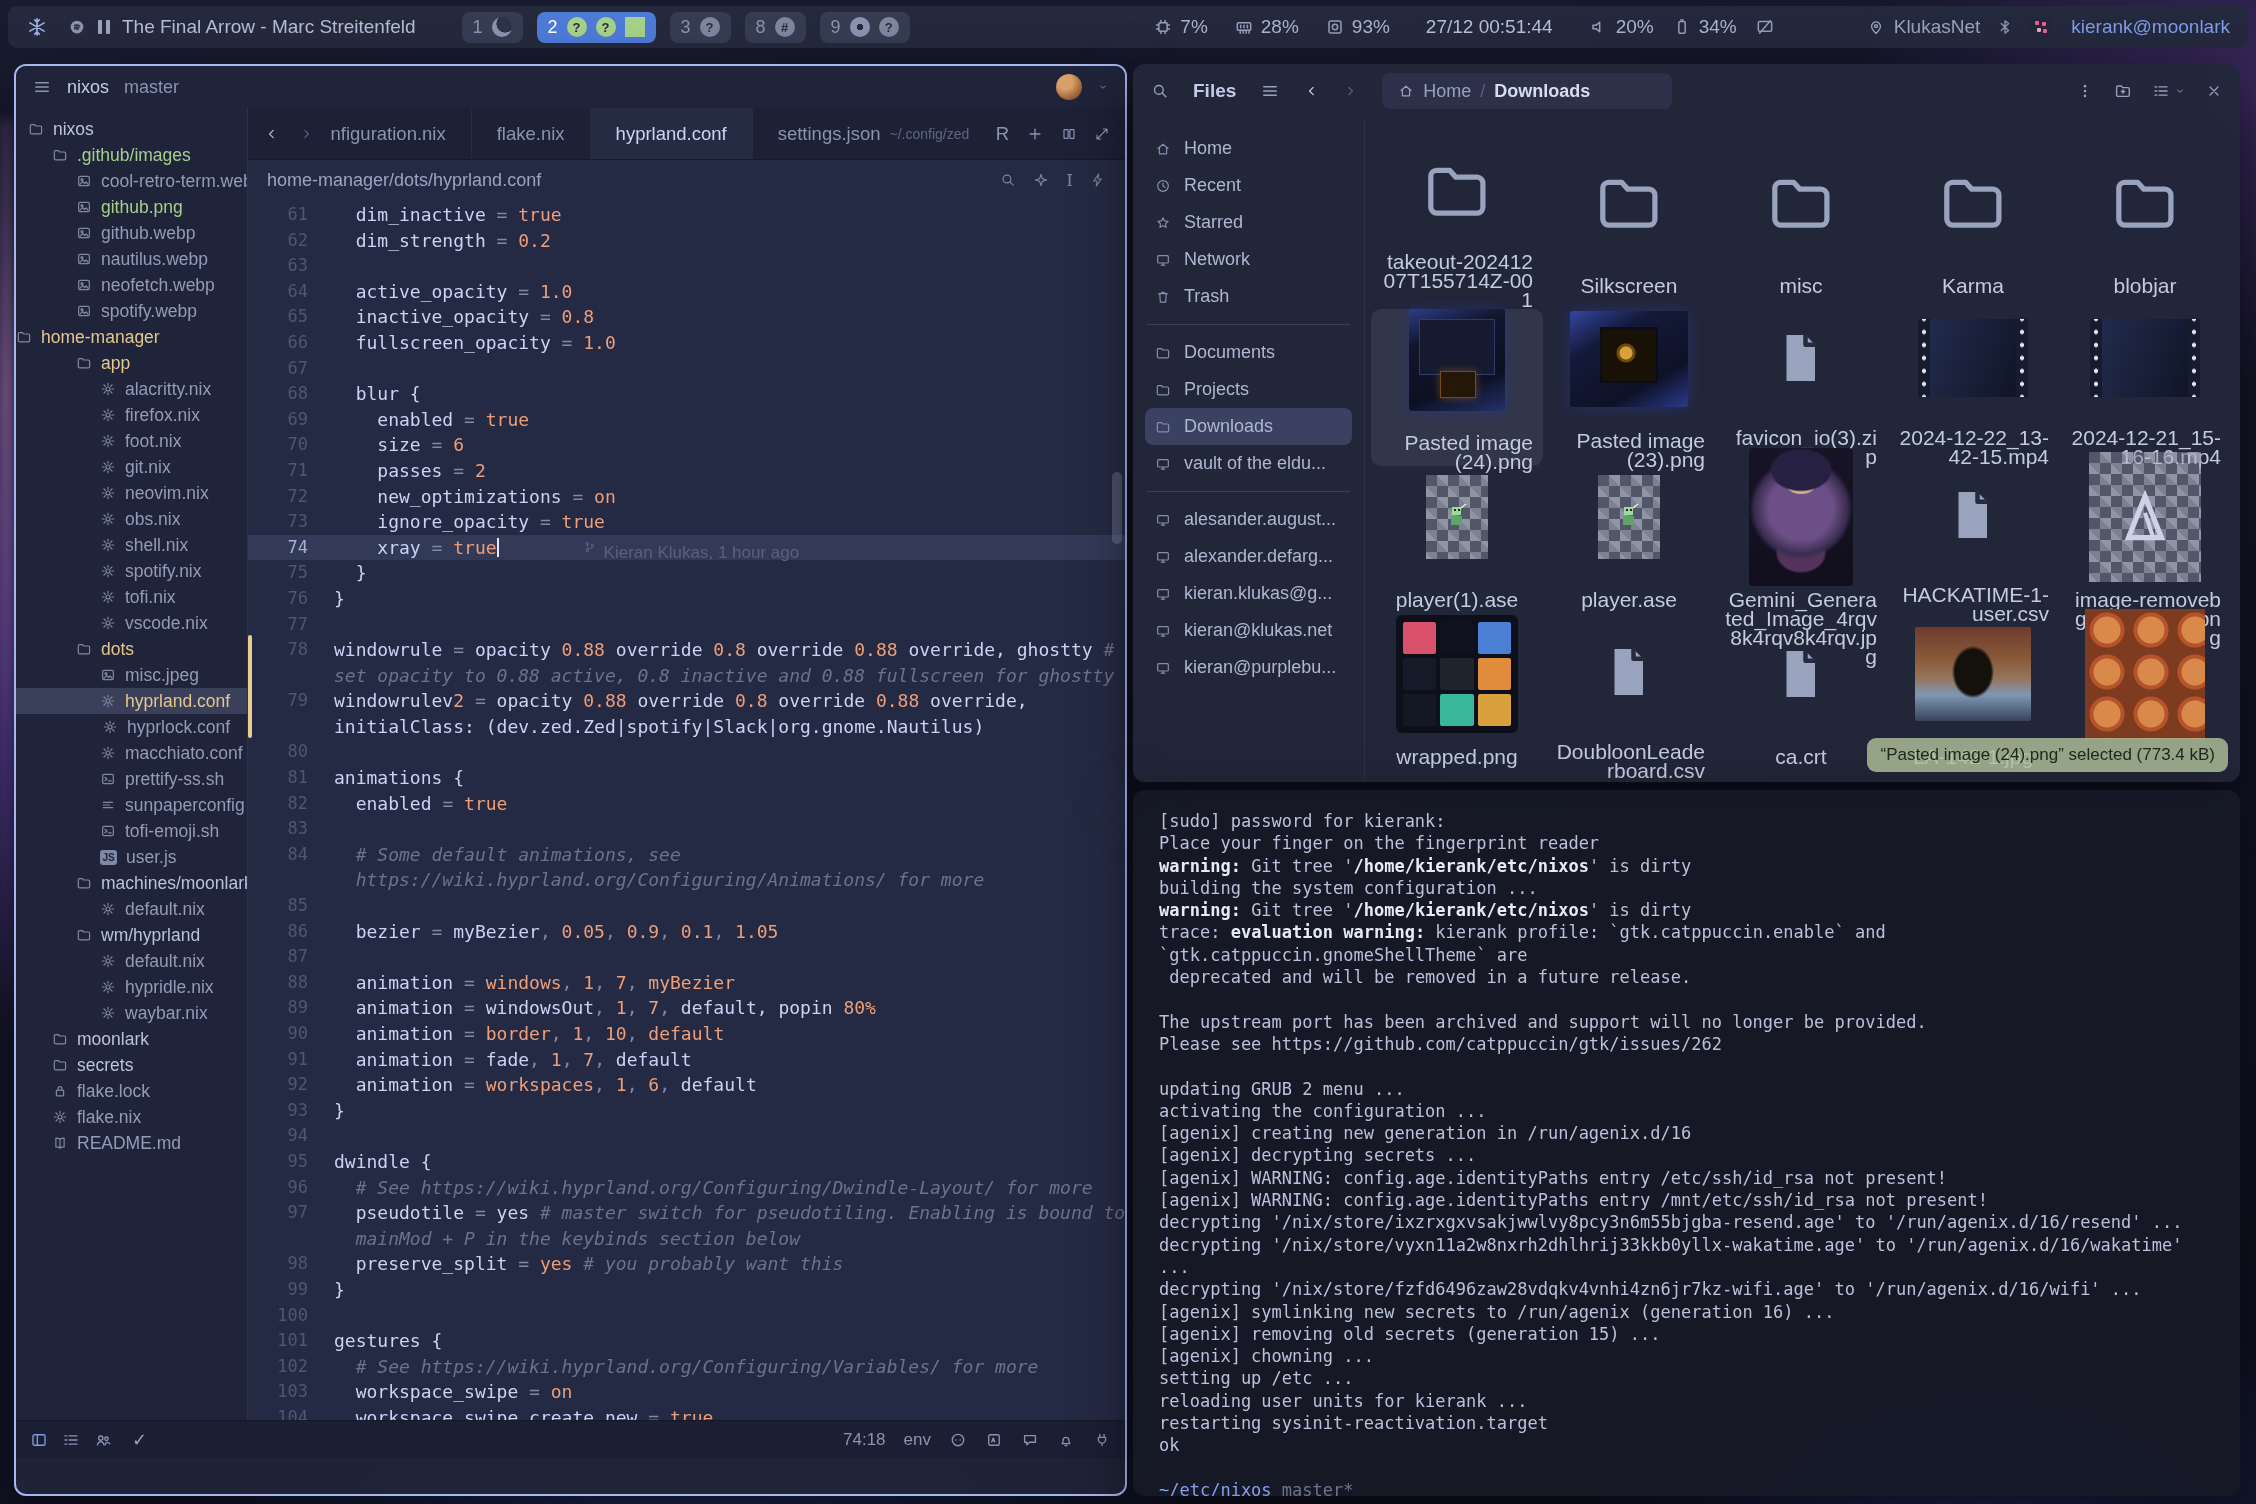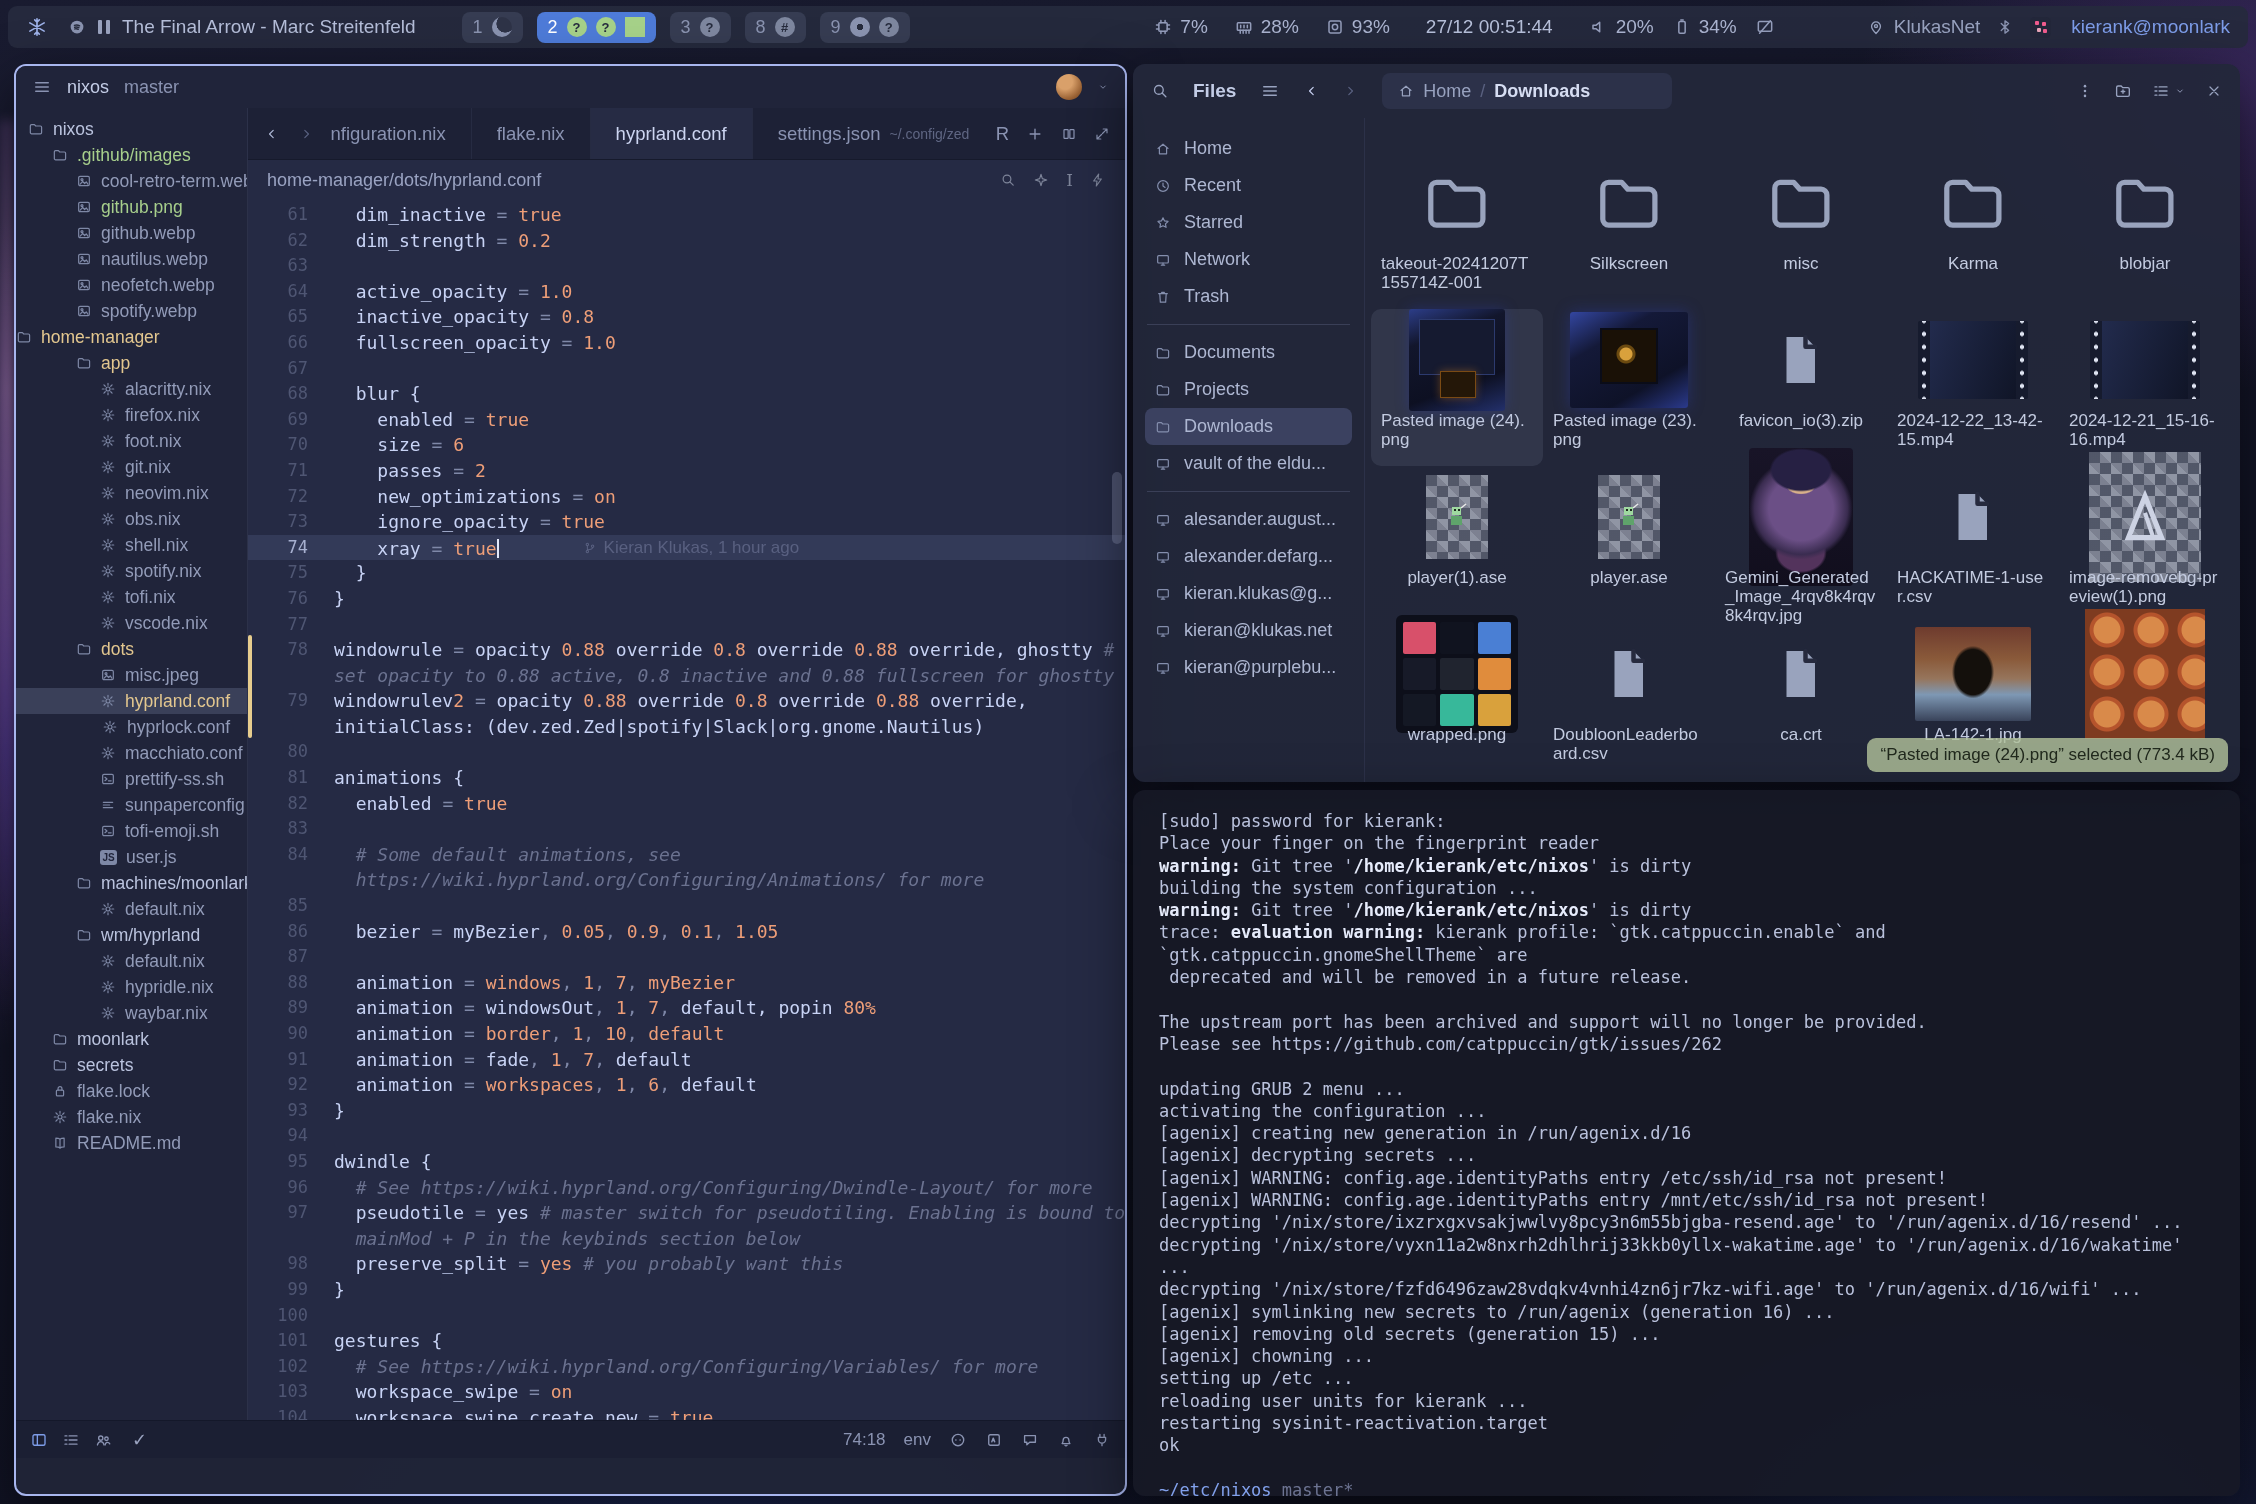--- a/index.html
+++ b/index.html
@@ -90,21 +90,21 @@
   .cursorI{font-family:"DejaVu Serif",serif;font-size:17px;color:#7d8499}
   #editor{flex:1;position:relative;background:#252a44;overflow:hidden}
   #code{padding-top:2px;font-family:"DejaVu Sans Mono",monospace;font-size:18px}
   .crow{display:flex;height:25.6px;line-height:25.6px;white-space:pre}
   .crow.hl{background:rgba(125,140,190,.16)}
   .ln{width:86px;padding-right:26px;text-align:right;color:#4f5673;flex:none;font-size:17px}
   .crow.hl .ln{color:#a7b0d0}
   .k{color:#c8d3f5}.o{color:#7f88a8}.v{color:#ee9e78}.c{color:#6b7290;font-style:italic}
   .caret{display:inline-block;width:2px;height:19px;background:#e3e8fa;vertical-align:-3px}
   .blame{color:#596080;margin-left:84px;font-size:17px;font-family:"Liberation Sans",sans-serif;display:inline-flex;
-    align-items:center;gap:7px}
+    gap:7px}
   .blame .ic{color:#596080}
   #gmark{position:absolute;left:0;top:435px;width:4px;height:103px;background:#e7cd8e;border-radius:2px}
   #escroll{position:absolute;right:3px;top:272px;width:10px;height:72px;background:rgba(190,200,230,.25);border-radius:5px}
   #zstatus{height:38px;background:#1b1f33;border-top:1px solid #14182a;display:flex;align-items:center;
     padding:0 14px;gap:16px;color:#8a93b2;font-size:17px}
   .zs-left{display:flex;gap:14px;align-items:center}
   .zs-left .ic:first-child{color:#7d9ce8}
   .zcheck{color:#9aa3c0;margin-left:6px;font-size:18px}
   .zs-right{margin-left:auto;display:flex;gap:18px;align-items:center}
 
@@ -123,21 +123,21 @@
   .frow{height:37px;border-radius:8px;display:flex;align-items:center;gap:13px;padding:0 10px;white-space:nowrap;
     overflow:hidden}
   .frow .ic{color:#848ead}
   .frow.sel{background:#3b4160}
   .fdiv{border-top:1px solid #3a3f57;margin:9px 2px}
   #fgrid{flex:1;display:grid;grid-template-columns:repeat(5,172px);grid-auto-rows:157px;padding:34px 0 0 6px;
     align-content:start}
   .cell{display:flex;flex-direction:column;align-items:center;border-radius:10px;padding-top:2px}
   .cell.sel{background:rgba(130,140,170,.16)}
   .thumb{height:98px;display:flex;align-items:center;justify-content:center}
-  .lbl{margin-top:2px;font-size:17px;line-height:19px;color:#c3cbe0;text-align:left;max-width:152px;
+  .lbl{margin-top:24px;font-size:21px;line-height:19px;color:#c3cbe0;text-align:right;max-width:152px;
     word-break:break-all}
   .thfold{width:88px;height:74px;color:#99a3bd}
   .thfold svg{stroke-width:1.7}
   .thdoc{width:60px;height:78px;color:#99a3bd}
   .film{width:110px;height:78px;background:#161b2e;display:flex;justify-content:space-between;border-radius:2px}
   .film .strip{width:12px;background:radial-gradient(circle,#dfe4f2 1.9px,transparent 2.5px);
     background-size:12px 13px;background-position:center}
   .film .mid{flex:1;background:linear-gradient(110deg,#222b4d,#101527)}
   .asebg,.rmbg{background-image:
     linear-gradient(45deg,rgba(185,190,203,.6) 25%,transparent 25%,transparent 75%,rgba(185,190,203,.6) 75%),

